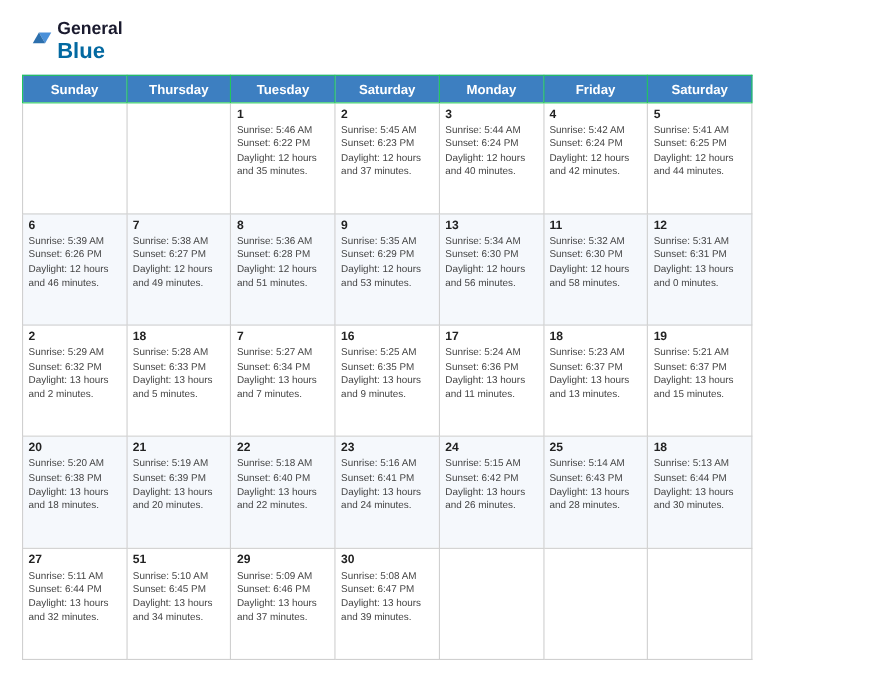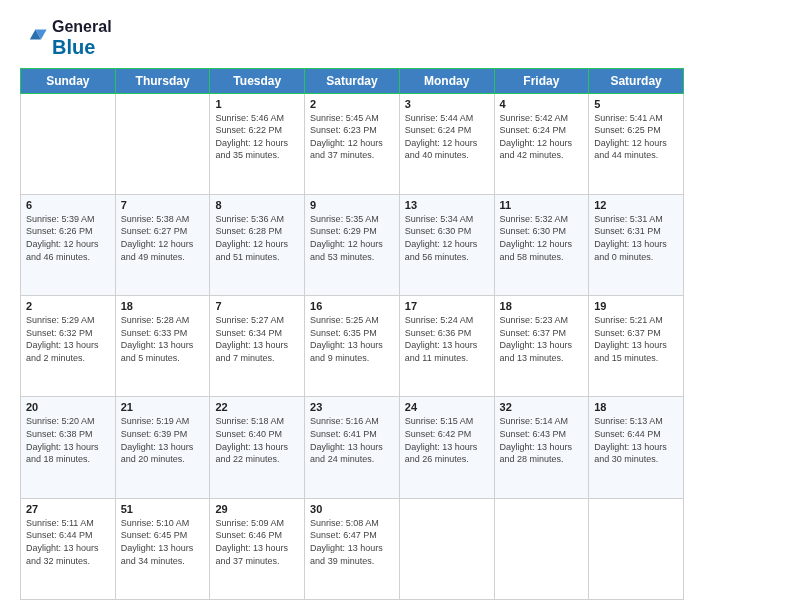--- a/index.html
+++ b/index.html
@@ -225,21 +225,21 @@
           </td>
           <td>
             <span class="day-num">23</span>
             <div class="day-info">Sunrise: 5:16 AM<br>Sunset: 6:41 PM<br>Daylight: 13 hours and 24 minutes.</div>
           </td>
           <td>
             <span class="day-num">24</span>
             <div class="day-info">Sunrise: 5:15 AM<br>Sunset: 6:42 PM<br>Daylight: 13 hours and 26 minutes.</div>
           </td>
           <td>
-            <span class="day-num">32</span>
+            <span class="day-num">25</span>
             <div class="day-info">Sunrise: 5:14 AM<br>Sunset: 6:43 PM<br>Daylight: 13 hours and 28 minutes.</div>
           </td>
           <td>
             <span class="day-num">18</span>
             <div class="day-info">Sunrise: 5:13 AM<br>Sunset: 6:44 PM<br>Daylight: 13 hours and 30 minutes.</div>
           </td>
         </tr>
         <tr>
           <td>
             <span class="day-num">27</span>

